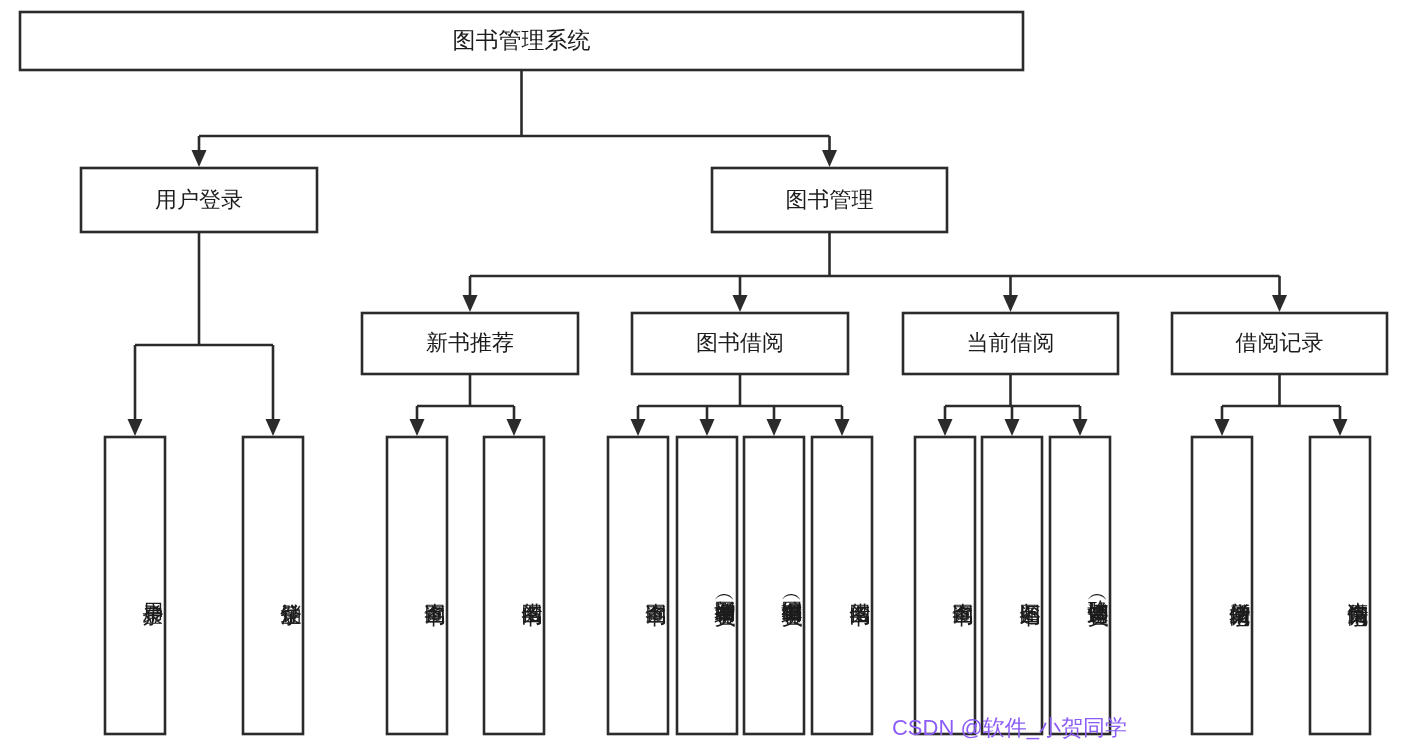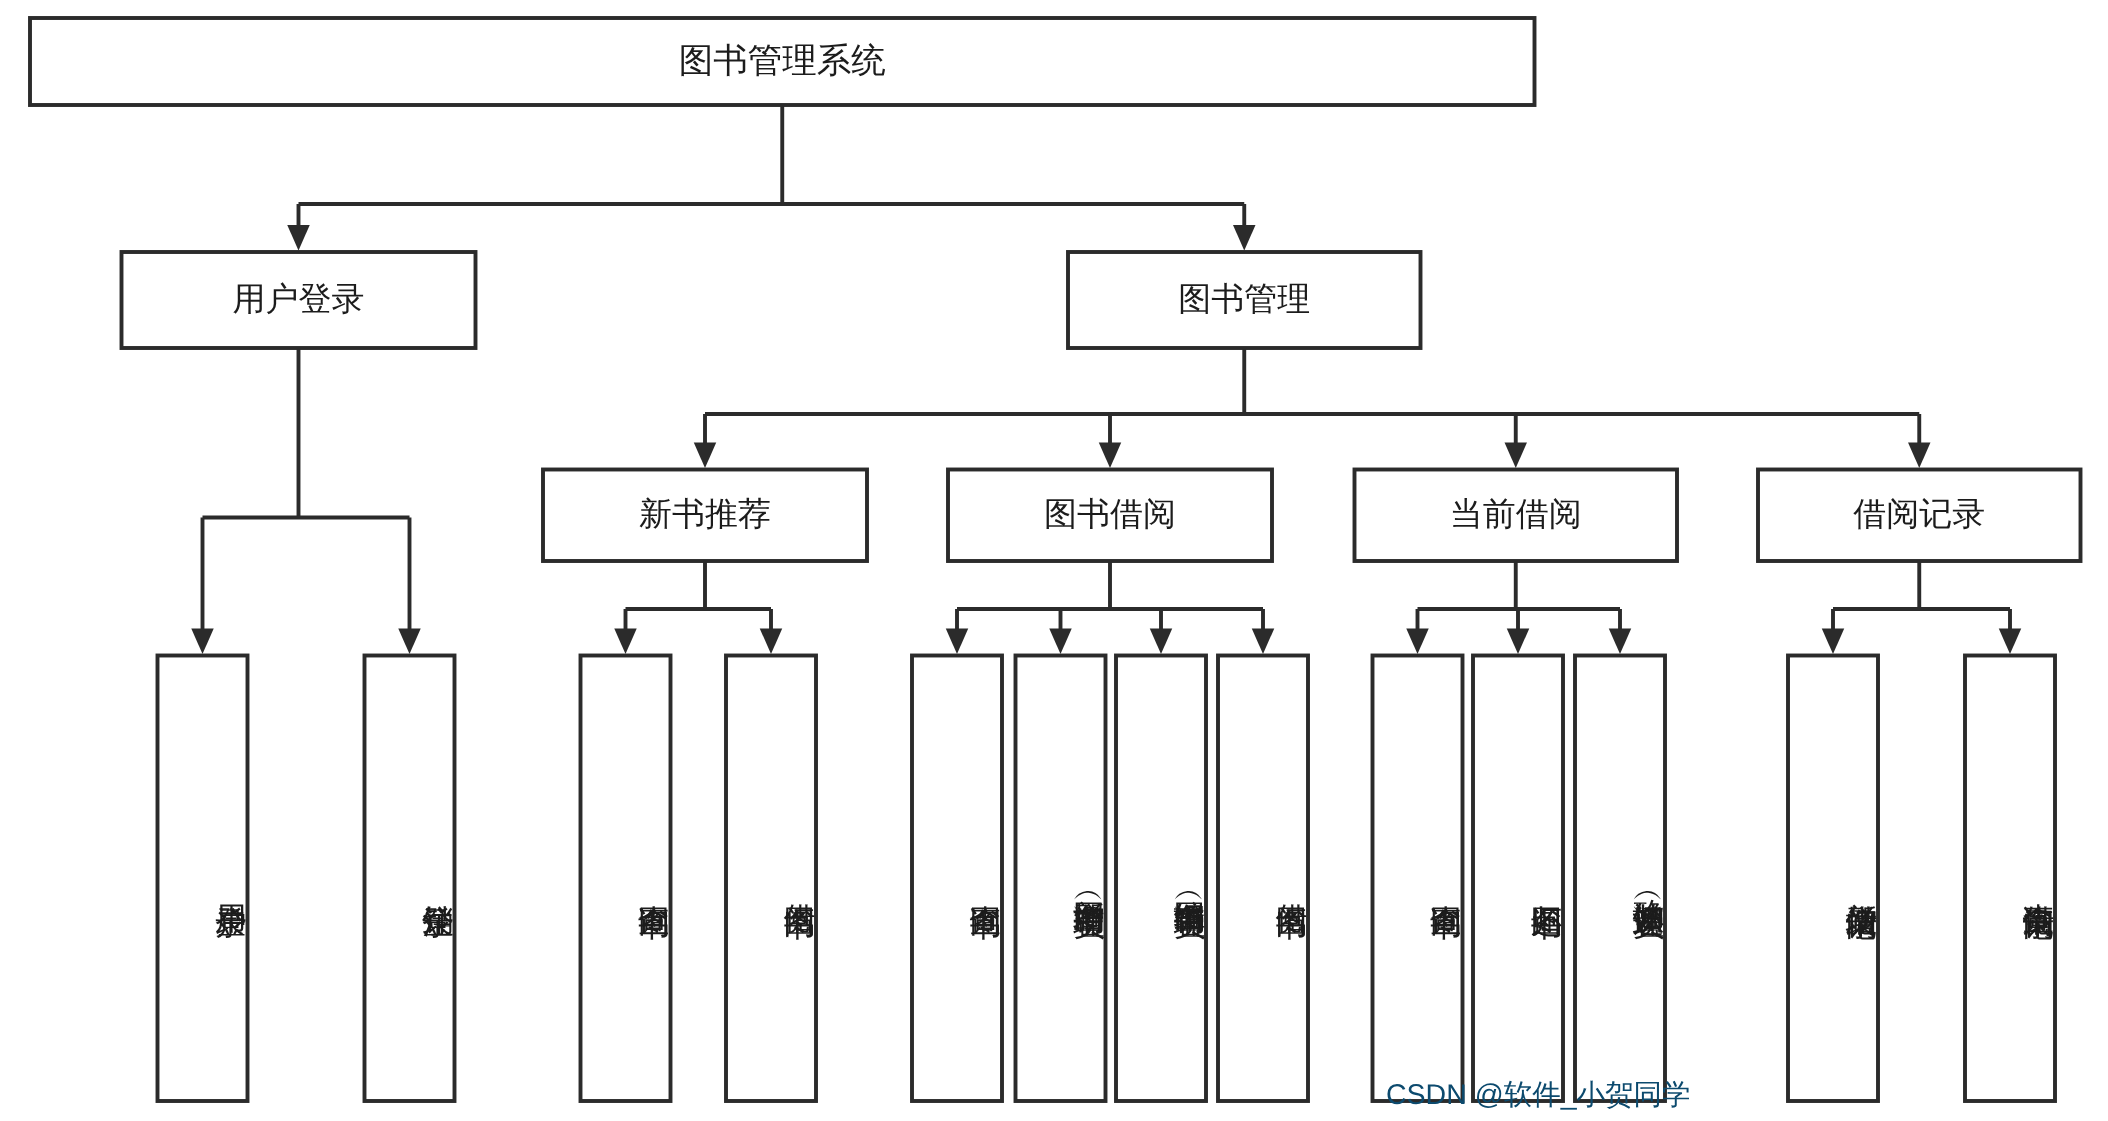--- a/index.html
+++ b/index.html
@@ -68,22 +68,22 @@
     pointer-events: none;
   }
   .vlabel-inner {
     display: block;
   }
   .watermark {
     position: absolute;
     right: 8px;
     bottom: 4px;
     font-family: "Liberation Sans", "DejaVu Sans", sans-serif;
-    font-size: 19px;
-    color: #0c4a6e;
+    font-size: 22px;
+    color: #8b5cf6;
     white-space: nowrap;
     user-select: none;
   }
 </style>
 </head>
 <body>
 
 <div id="diagram-root">
 
   <svg class="diagram-svg" viewBox="0 0 1405 747">

